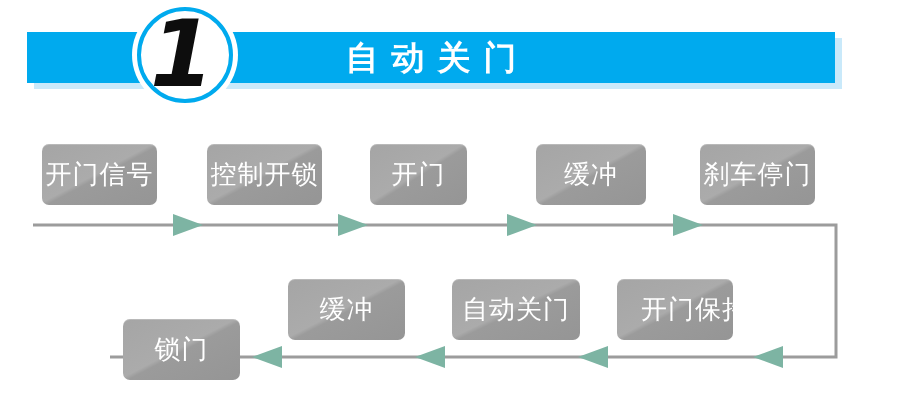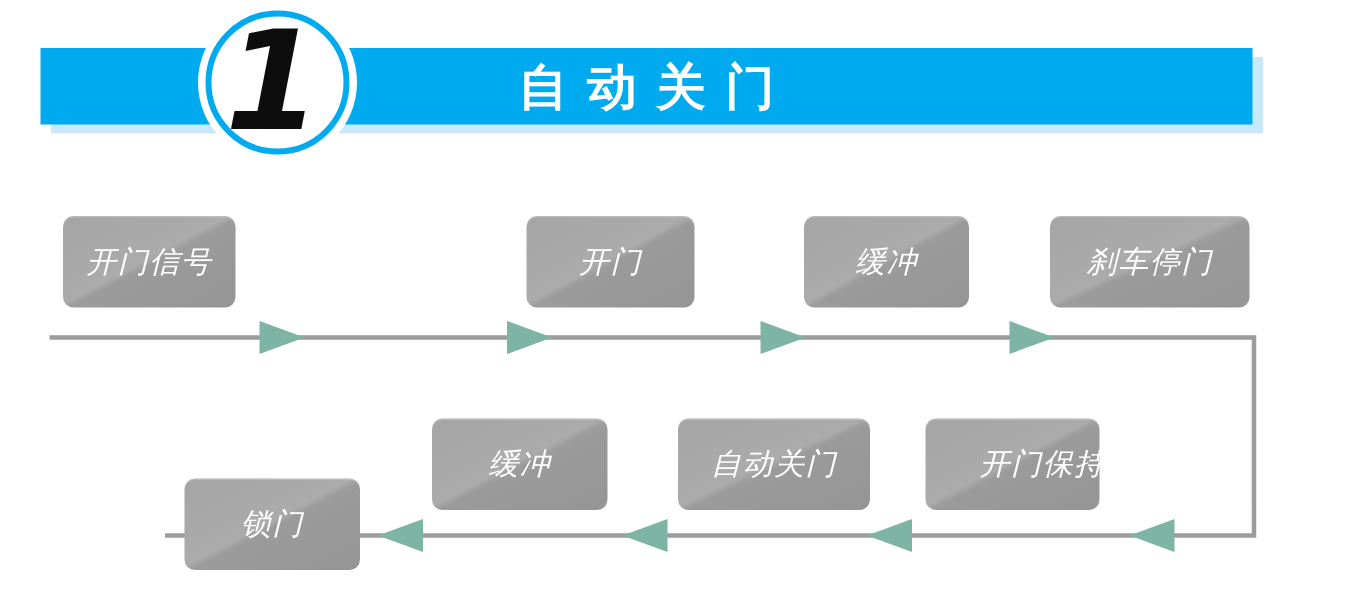--- a/index.html
+++ b/index.html
@@ -77,32 +77,31 @@
       var(--c-box_light, #ababab) 52%,
       #a5a5a5 100%);
     box-shadow: inset 0 1px 0 rgba(255,255,255,0.22);
     color: var(--c-box_text, #ffffff);
     display: flex;
     align-items: center;
     justify-content: center;
     z-index: 1;
   }
   .box-label {
-    font-size: 20px;
+    font-size: 26px;
     letter-spacing: 1px;
     white-space: nowrap;
-    font-style: italic;
   }
   .r1 { top: 144px; }
   .r2 { top: 279px; }
   .p11 { left: 42px;  width: 115px; }
   .p12 { left: 207px; width: 115px; }
-  .p13 { left: 351px; width: 112px; text-align: right; }
+  .p13 { left: 370px; width: 97px; text-align: right; }
   .p14 { left: 536px; width: 110px; }
-  .p15 { left: 700px; width: 133px; }
+  .p15 { left: 700px; width: 115px; }
   .p21 { left: 123px; width: 117px; margin-top: 40px; }
   .p22 { left: 288px; width: 117px; }
   .p23 { left: 452px; width: 128px; }
   .p24 { left: 617px; width: 116px; padding-left: 40px; }
 </style>
 </head>
 <body>
 
 <div class="stage">
 
@@ -123,20 +122,23 @@
 
     <polygon class="flow-arrow" points="282,346 282,368 252,357"></polygon>
     <polygon class="flow-arrow" points="445,346 445,368 415,357"></polygon>
     <polygon class="flow-arrow" points="608,346 608,368 578,357"></polygon>
     <polygon class="flow-arrow" points="783,346 783,368 753,357"></polygon>
   </svg>
 
   <div class="box r1 p11">
     <span class="box-label">开门信号</span>
   </div>
+  <div class="box r1 p12">
+    <span class="box-label">控制开锁</span>
+  </div>
   <div class="box r1 p13">
     <span class="box-label">开门</span>
   </div>
   <div class="box r1 p14">
     <span class="box-label">缓冲</span>
   </div>
   <div class="box r1 p15">
     <span class="box-label">刹车停门</span>
   </div>
 

